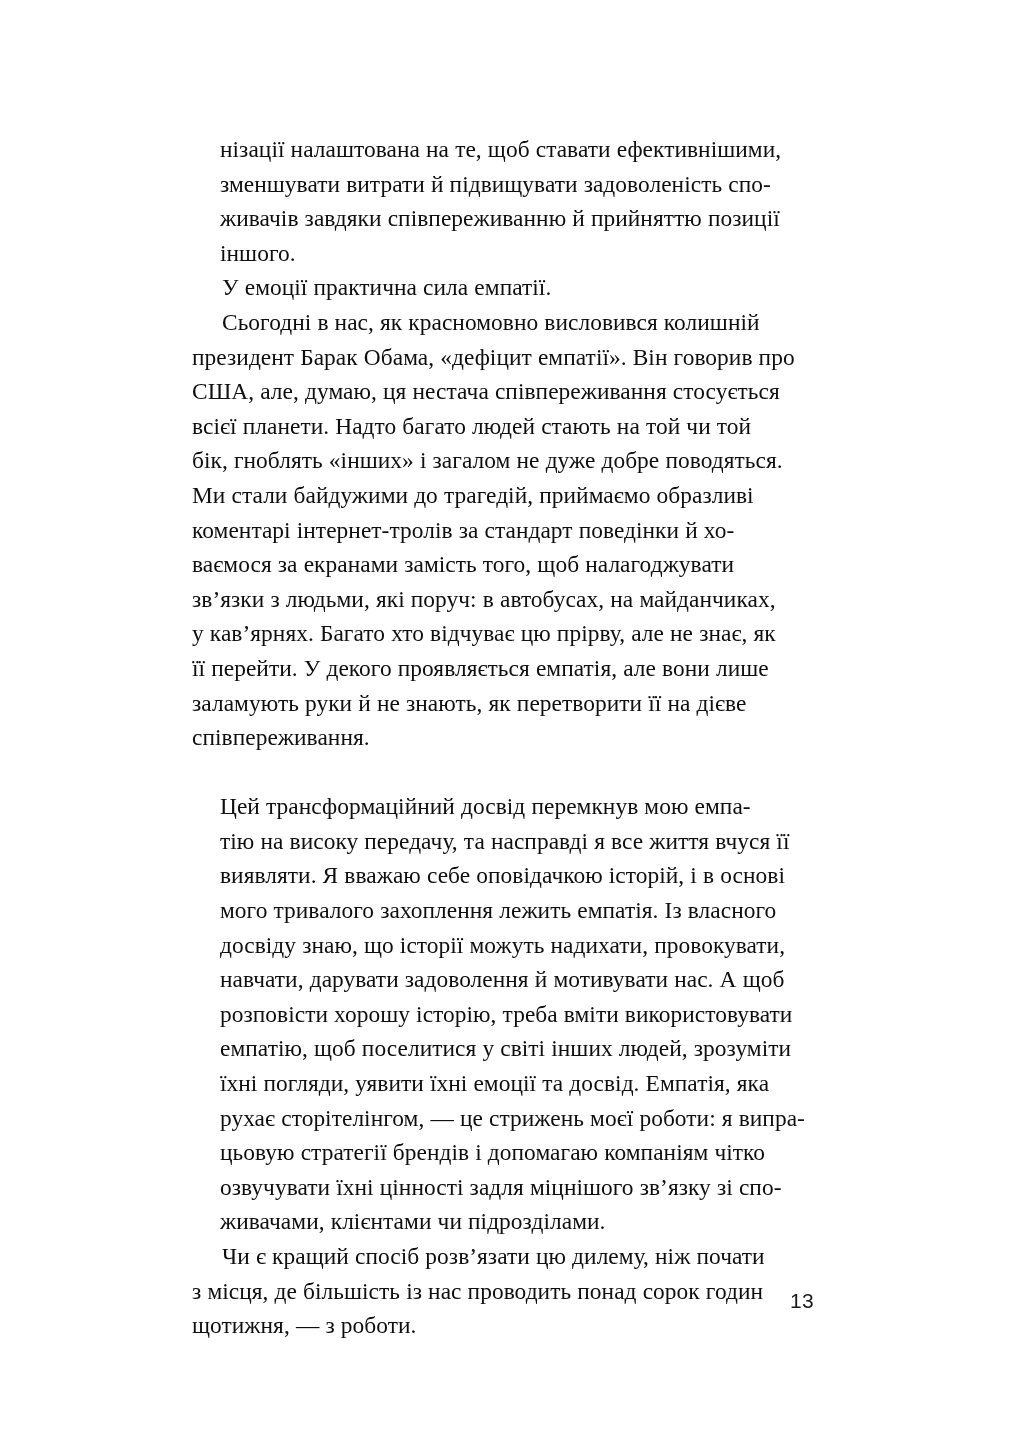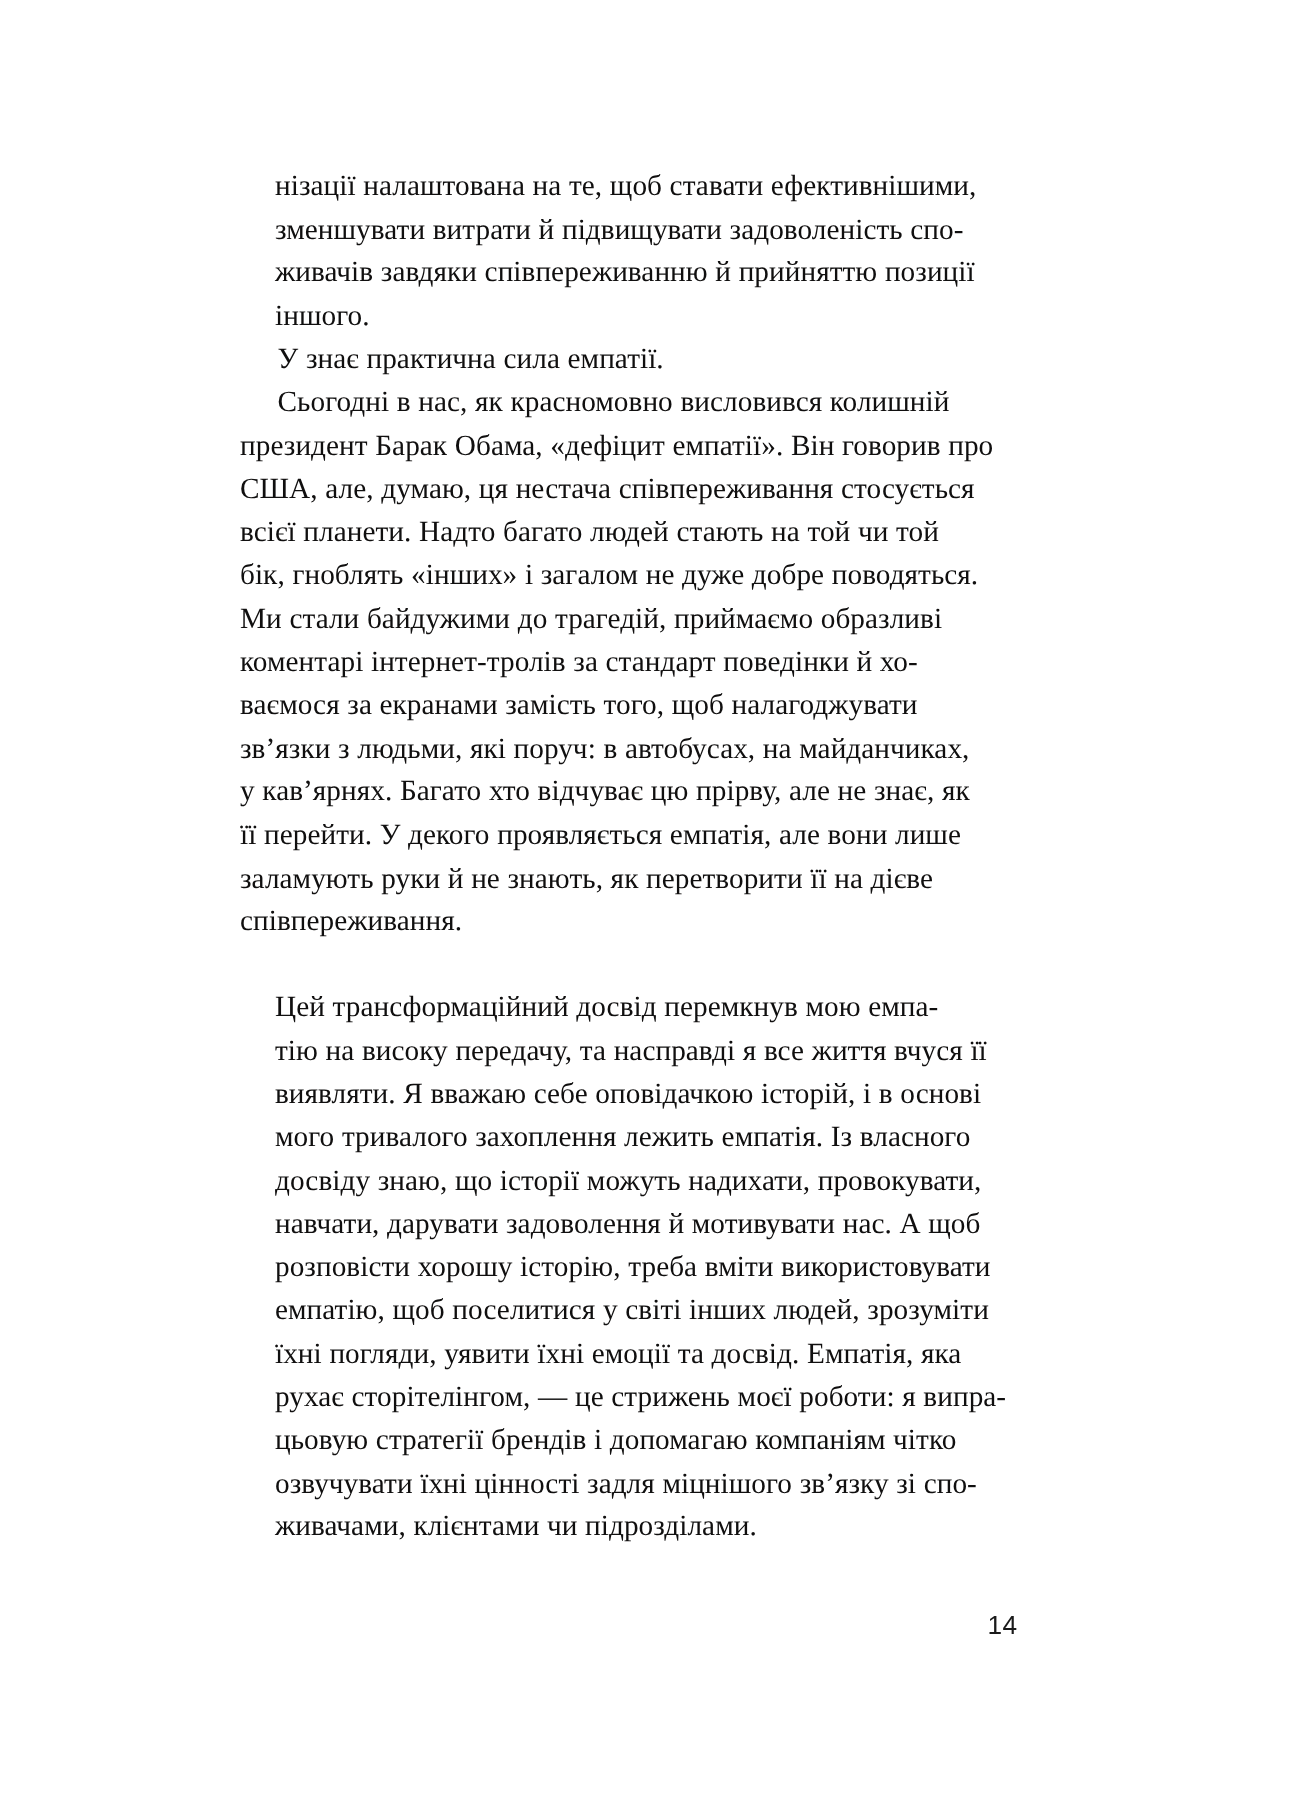--- a/index.html
+++ b/index.html
@@ -71,21 +71,21 @@
 
 <div class="page">
 
   <div class="text-column">
 
     <p class="para continued">нізації налаштована на те, щоб ставати ефективнішими,
 зменшувати витрати й підвищувати задоволеність спо-
 живачів завдяки співпереживанню й прийняттю позиції
 іншого.</p>
 
-    <p class="para indent">У знає практична сила емпатії.</p>
+    <p class="para indent">У емоції практична сила емпатії.</p>
 
     <p class="para indent">Сьогодні в нас, як красномовно висловився колишній
 президент Барак Обама, «дефіцит емпатії». Він говорив про
 США, але, думаю, ця нестача співпереживання стосується
 всієї планети. Надто багато людей стають на той чи той
 бік, гноблять «інших» і загалом не дуже добре поводяться.
 Ми стали байдужими до трагедій, приймаємо образливі
 коментарі інтернет-тролів за стандарт поведінки й хо-
 ваємося за екранами замість того, щоб налагоджувати
 зв’язки з людьми, які поруч: в автобусах, на майданчиках,
@@ -101,18 +101,21 @@
 досвіду знаю, що історії можуть надихати, провокувати,
 навчати, дарувати задоволення й мотивувати нас. А щоб
 розповісти хорошу історію, треба вміти використовувати
 емпатію, щоб поселитися у світі інших людей, зрозуміти
 їхні погляди, уявити їхні емоції та досвід. Емпатія, яка
 рухає сторітелінгом, — це стрижень моєї роботи: я випра-
 цьовую стратегії брендів і допомагаю компаніям чітко
 озвучувати їхні цінності задля міцнішого зв’язку зі спо-
 живачами, клієнтами чи підрозділами.</p>
 
+    <p class="para indent">Чи є кращий спосіб розв’язати цю дилему, ніж почати
+з місця, де більшість із нас проводить понад сорок годин
+щотижня, — з роботи.</p>
 
   </div>
 
-  <div class="page-number">14</div>
+  <div class="page-number">13</div>
 
 </div>
 
 </body></html>

